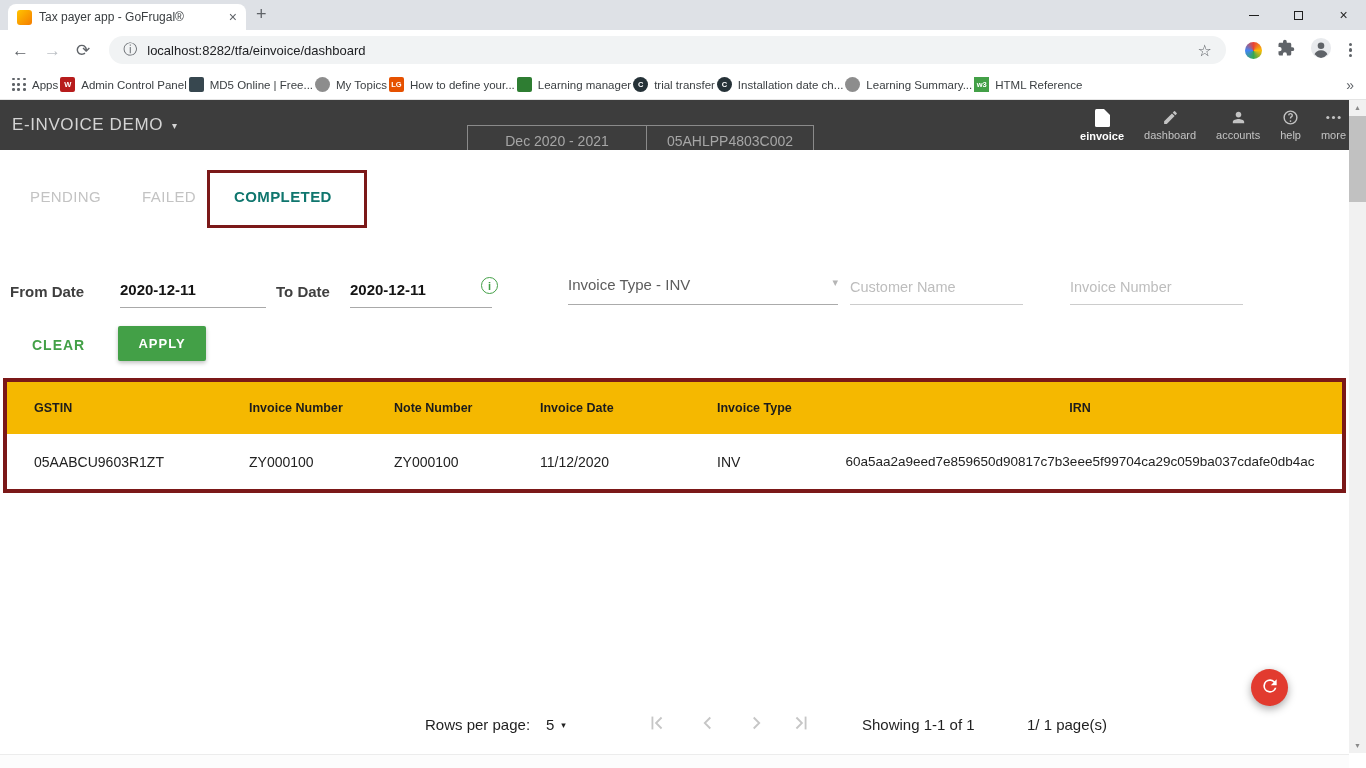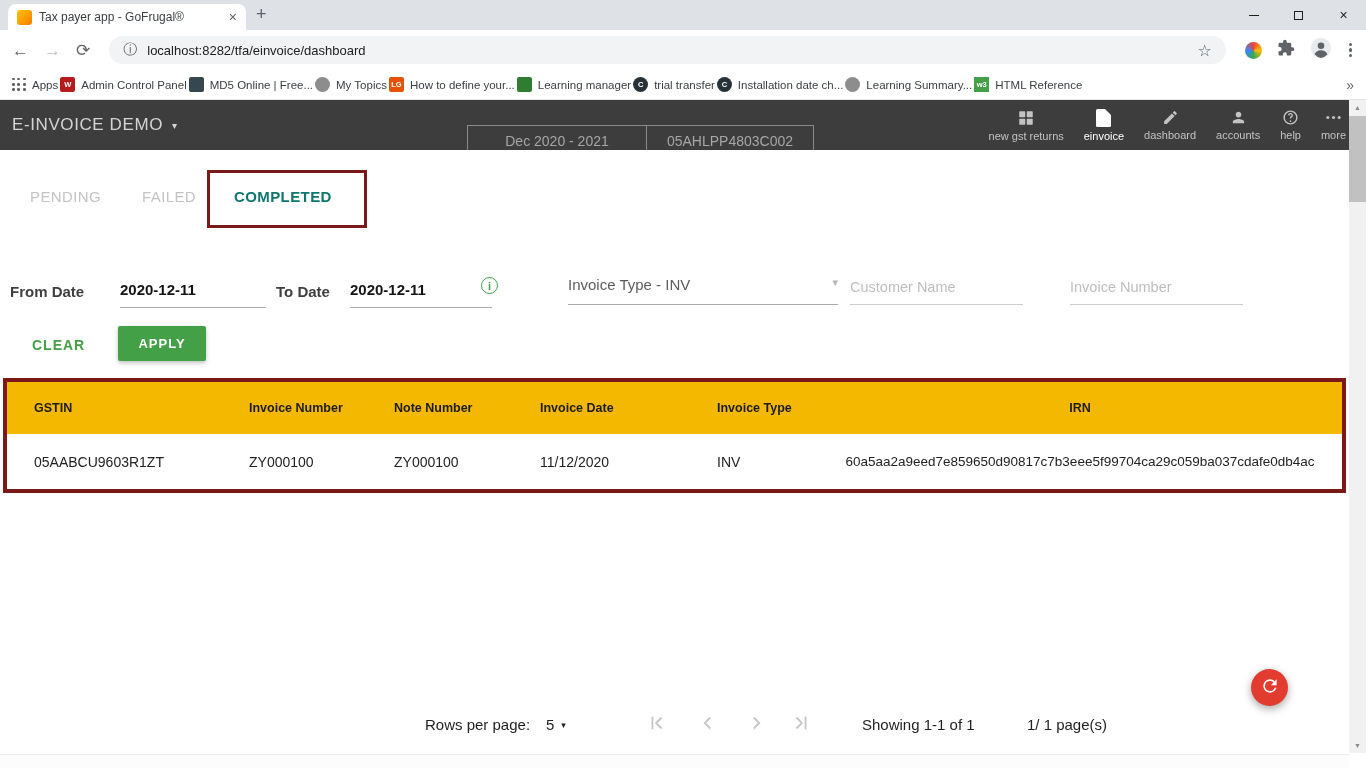--- a/index.html
+++ b/index.html
@@ -48,21 +48,21 @@
                gap:9px; color:#d4d4d4; font-size:17px; letter-spacing:.6px; }
   .title-caret { font-size:10px; color:#d4d4d4; }
   .hdr-boxes { position:absolute; left:467px; top:9px; display:flex;margin-top:16px; }
   .hdr-box { height:31px; border:1px solid #8a8a8a; color:#a6a6a6; font-size:14px;
              display:flex; align-items:center; justify-content:center; }
   .hdr-box.period { width:180px; }
   .hdr-box.gstin  { width:168px; margin-left:-1px; }
   .hdr-nav { position:absolute; right:10px; top:0; height:50px; display:flex; align-items:center; }
   .nav-item { display:flex; flex-direction:column; align-items:center; justify-content:center;
               gap:3px; color:#c3c3c3; font-size:11px; padding:0 10px; height:50px; white-space:nowrap; }
-  .nav-item.active { color:#fff; font-weight:normal;justify-content:center; }
+  .nav-item.active { color:#fff; font-weight:bold;justify-content:center; }
   .nav-item svg { display:block; }
 
   
   .content { position:relative; height:618px; background:#fff; }
 
   .page-tab { position:absolute; top:38px; font-size:15px; letter-spacing:.4px; font-weight:500; }
   .tab-pending   { left:30px;  color:#c3c3c3; }
   .tab-failed    { left:142px; color:#c3c3c3; }
   .tab-completed { left:234px; color:#0f766e; font-weight:600; }
   .tab-annotation { position:absolute; left:207px; top:20px; width:160px; height:58px;
@@ -234,31 +234,20 @@
 <div class="appheader">
   <div class="app-title">
     <span>E-INVOICE DEMO</span>
     <span class="title-caret">▾</span>
   </div>
   <div class="hdr-boxes">
     <div class="hdr-box period">Dec 2020 - 2021</div>
     <div class="hdr-box gstin">05AHLPP4803C002</div>
   </div>
   <div class="hdr-nav">
-    <div class="nav-item">
-      <span>
-          <svg width="18" height="18" viewBox="0 0 24 24" fill="currentColor">
-            <rect x="3" y="3" width="8" height="8" rx="1"></rect>
-            <rect x="13" y="3" width="8" height="8" rx="1"></rect>
-            <rect x="3" y="13" width="8" height="8" rx="1"></rect>
-            <rect x="13" y="13" width="8" height="8" rx="1"></rect>
-          </svg>
-        </span>
-      <span>new gst returns</span>
-    </div>
     <div class="nav-item active">
       <span>
           <svg width="15" height="18" viewBox="0 0 20 24" fill="currentColor">
             <path d="M12 0H2a2 2 0 0 0-2 2v20a2 2 0 0 0 2 2h16a2 2 0 0 0 2-2V8l-8-8z"></path>
           </svg>
         </span>
       <span>einvoice</span>
     </div>
     <div class="nav-item">
       <span>

